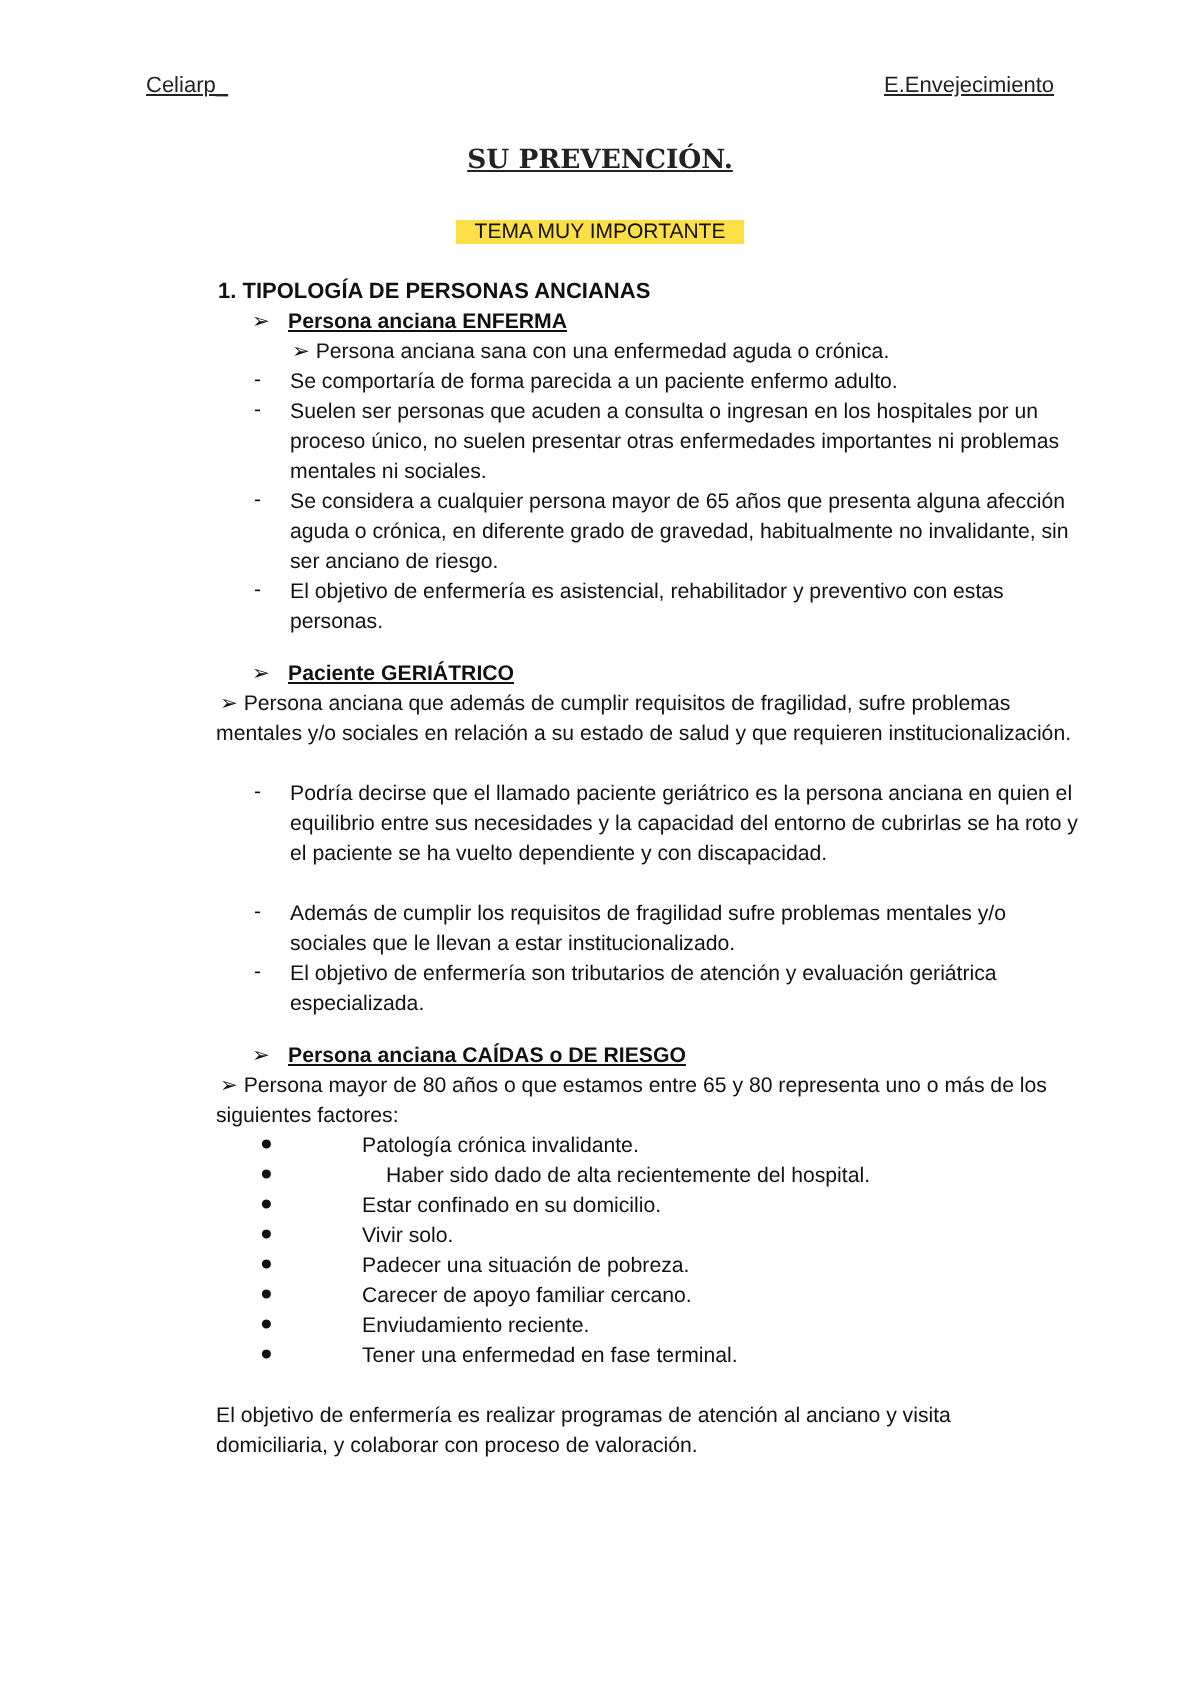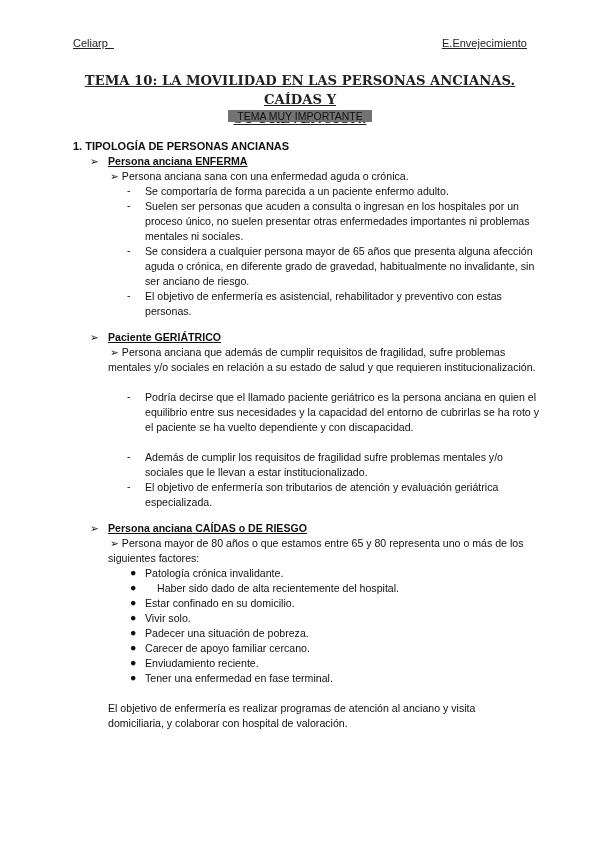--- a/index.html
+++ b/index.html
@@ -12,35 +12,34 @@
   .hdr-right { right: 73px; }
   .title {
     position: absolute; top: 71px; left: 60px; width: 480px; text-align: center;
     font-family: "DejaVu Serif", serif; font-weight: bold; font-size: 13.2px; line-height: 19px;
     text-decoration: underline; color: #222;
   }
   .tag {
     position: absolute; top: 110px; left: 0; width: 600px; text-align: center;
     font-size: 10.5px; line-height: 13px;
   }
-  .tag span { background: #737373; padding: 0 9px; }
-  .line { position: absolute; line-height: 15px; white-space: nowrap; }
+  .tag span { background: #fde047; padding: 0 9px; }
+  .line { position: absolute; line-height: 15px; white-space: nowrap; margin-left: 36px; }
   .h1 { font-weight: bold; font-size: 11px; }
   .h2 { font-weight: bold; text-decoration: underline; }
   .marker { position: absolute; }
   .para { position: absolute; line-height: 15.2px; }
 </style>
 </head>
 <body>
 
 <div class="hdr hdr-left">Celiarp_</div>
 <div class="hdr hdr-right">E.Envejecimiento</div>
 
 <div class="title">
-  <div>TEMA 10: LA MOVILIDAD EN LAS PERSONAS ANCIANAS. CAÍDAS Y</div>
   <div>SU PREVENCIÓN.</div>
 </div>
 <div class="tag"><span>TEMA MUY IMPORTANTE</span></div>
 
 <div class="line h1" style="top:139px;left:73px;">1. TIPOLOGÍA DE PERSONAS ANCIANAS</div>
 
 <div class="line" style="top:154px;left:90px;">➢</div>
 <div class="line h2" style="top:154px;left:108px;">Persona anciana ENFERMA</div>
 <div class="line" style="top:169px;left:110px;">➢ Persona anciana sana con una enfermedad aguda o crónica.</div>
 
@@ -78,13 +77,13 @@
 <div class="line" style="top:611px;left:145px;">Vivir solo.</div>
 <div class="marker" style="top:626px;left:130px;">●</div>
 <div class="line" style="top:626px;left:145px;text-align:center;">Padecer una situación de pobreza.</div>
 <div class="marker" style="top:641px;left:130px;">●</div>
 <div class="line" style="top:641px;left:145px;">Carecer de apoyo familiar cercano.</div>
 <div class="marker" style="top:656px;left:130px;">●</div>
 <div class="line" style="top:656px;left:145px;text-align:center;">Enviudamiento reciente.</div>
 <div class="marker" style="top:671px;left:130px;">●</div>
 <div class="line" style="top:671px;left:145px;">Tener una enfermedad en fase terminal.</div>
 
-<div class="para" style="top:701px;left:108px;width:420px;">El objetivo de enfermería es realizar programas de atención al anciano y visita domiciliaria, y colaborar con hospital de valoración.</div>
+<div class="para" style="top:701px;left:108px;width:420px;">El objetivo de enfermería es realizar programas de atención al anciano y visita domiciliaria, y colaborar con proceso de valoración.</div>
 
 </body></html>

